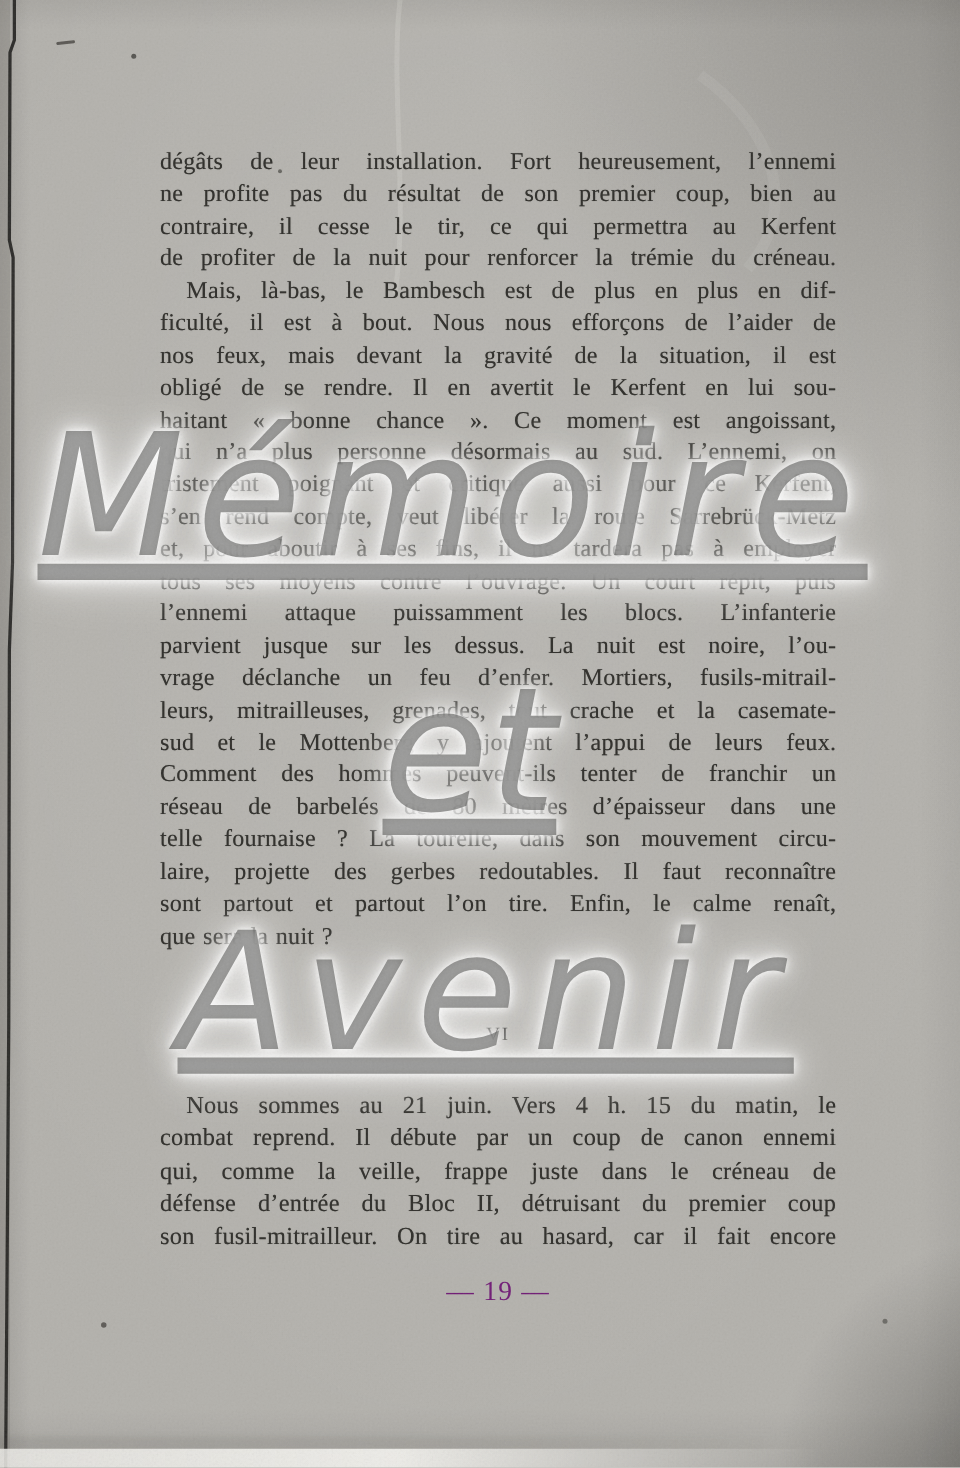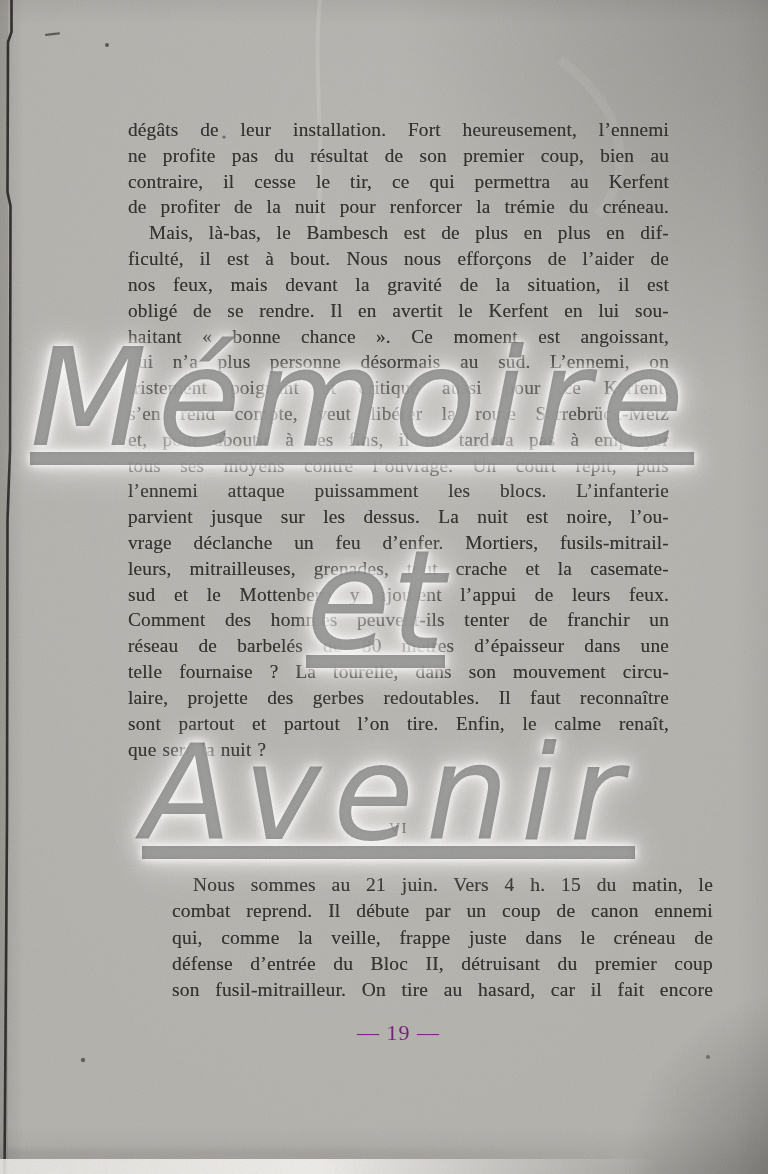--- a/index.html
+++ b/index.html
@@ -23,21 +23,21 @@
 
   .edge-svg{position:absolute;left:0;top:0;pointer-events:none;}
 
   
   .tb{
     position:absolute;left:128px;width:541px;
     color:#2e2d29;font-size:19.3px;letter-spacing:.2px;word-spacing:1px;
     text-shadow:0 0 .6px rgba(46,45,41,.55);
   }
   #block1{top:117px;}
-  #block2{top:872px;font-size:19.5px;margin-left:44px;}
+  #block2{top:872px;font-size:19.5px;}
   .tline{height:25.82px;line-height:25.82px;text-align:justify;text-align-last:justify;overflow:visible;}
   #block2 .tline{height:26.3px;line-height:26.3px;}
   .tline.ind{text-indent:21px;}
   .tline.noj{text-align-last:left;}
 
   .heading{
     position:absolute;left:128px;width:541px;top:820px;
     text-align:center;font-size:15px;font-weight:normal;
     letter-spacing:1.5px;color:#262521;
   }

